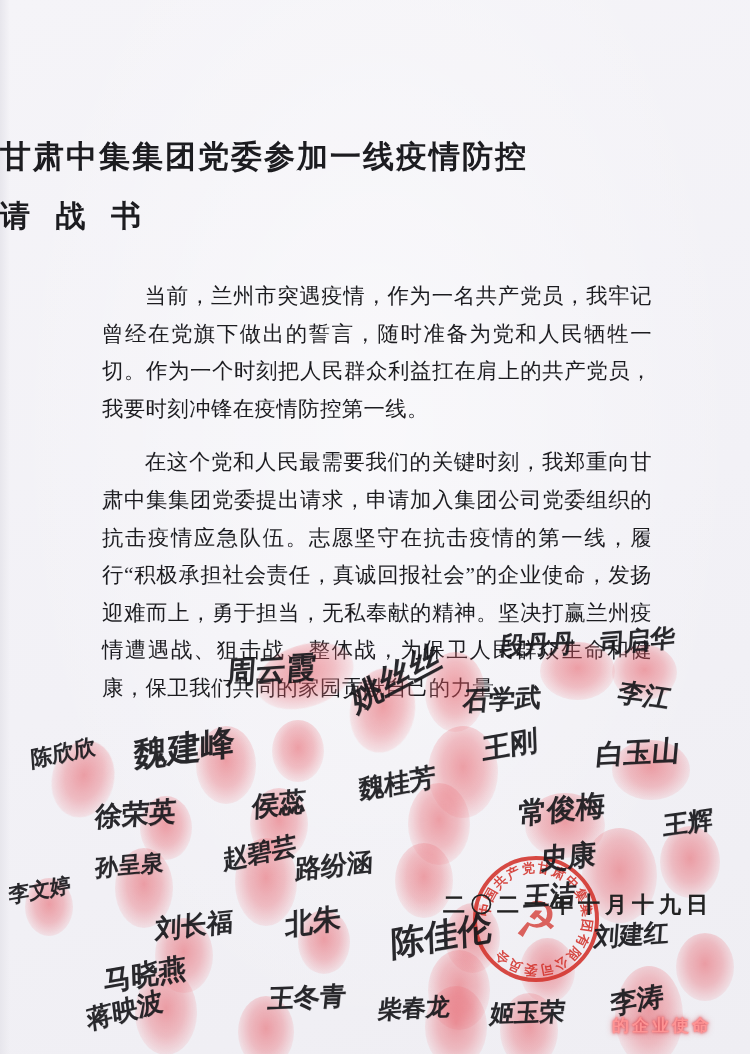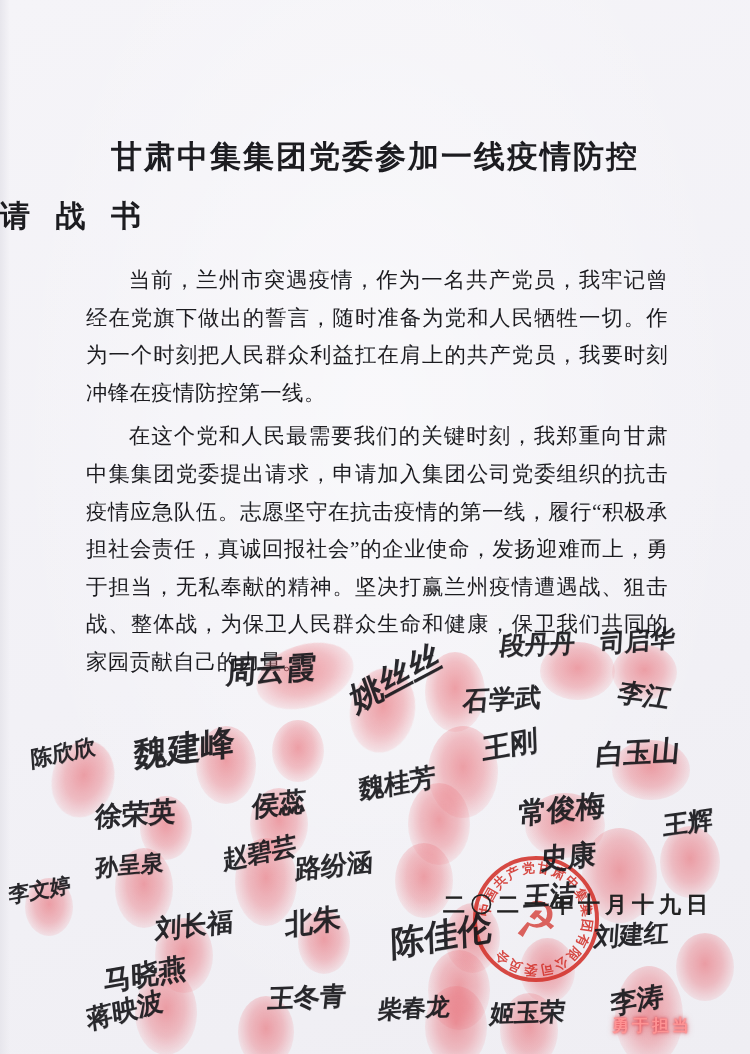--- a/index.html
+++ b/index.html
@@ -7,26 +7,26 @@
     position:relative;width:750px;height:1054px;margin:0 auto;
     background:
       radial-gradient(ellipse at 50% 40%, rgba(255,255,255,.5), rgba(0,0,0,0) 70%),
       linear-gradient(160deg,#f5f4f8 0%,#f2f1f6 55%,#efeef3 100%);
     overflow:hidden;
     font-family:"Liberation Serif","DejaVu Serif",serif;
     color:#1c1c20;
   }
   .paper::before{content:"";position:absolute;left:0;top:0;bottom:0;width:10px;
     background:linear-gradient(90deg,#e7e6ec,rgba(0,0,0,0));}
-  .title1{position:absolute;top:136px;left:0;width:100%;text-align:center;
+  .title1{position:absolute;top:136px;left:0;width:100%;
     font-size:31px;font-weight:bold;letter-spacing:2px;z-index:1;}
   .title2{position:absolute;top:196px;left:0;width:100%;text-align:left;
     font-size:30px;font-weight:bold;letter-spacing:9px;z-index:1;}
   .bodytext{position:absolute;left:86px;top:262px;width:582px;z-index:1;}
-  .bodytext p{margin:0;text-indent:2em;text-align:justify;
+  .bodytext p{margin:16px;text-indent:2em;text-align:justify;
     font-size:21.4px;line-height:37.6px;letter-spacing:.4px;}
   .bodytext p.p2{margin-top:6px;}
   .bodytext p.petitioners{margin-top:0;}
   .fp{position:absolute;border-radius:50%;z-index:2;pointer-events:none;
     background:radial-gradient(ellipse at 50% 45%,
       rgba(229,74,84,.50) 0%, rgba(232,92,102,.36) 42%,
       rgba(240,130,138,.20) 66%, rgba(245,170,175,.08) 78%, rgba(255,255,255,0) 82%);
     filter:blur(.6px);}
   .sig{position:absolute;z-index:4;white-space:nowrap;color:#17171b;
     font-family:"DejaVu Serif","Liberation Serif",serif;font-weight:bold;
@@ -124,14 +124,14 @@
       <span class="sig" style="left: 103px; top: 956px; font-size: 28px; transform: rotate(-10deg) skewX(-8deg);">马晓燕</span>
       <span class="sig" style="left: 86px; top: 993px; font-size: 26px; transform: rotate(-15deg) skewX(-8deg);">蒋映波</span>
       <span class="sig" style="left: 268px; top: 980px; font-size: 26px; transform: rotate(-2deg) skewX(-8deg);">王冬青</span>
       <span class="sig" style="left: 378px; top: 992px; font-size: 24px; transform: rotate(-3deg) skewX(-8deg);">柴春龙</span>
       <span class="sig" style="left: 490px; top: 996px; font-size: 25px; transform: rotate(-2deg) skewX(-8deg);">姬玉荣</span>
       <span class="sig" style="left: 610px; top: 982px; font-size: 27px; transform: rotate(-10deg) skewX(-8deg);">李涛</span>
     </div>
 
   <div class="date-hand">二〇二一年十月十九日</div>
 
-  <div class="watermark">勇于担当</div>
+  <div class="watermark">的企业使命</div>
 </div>
 
 </body></html>

